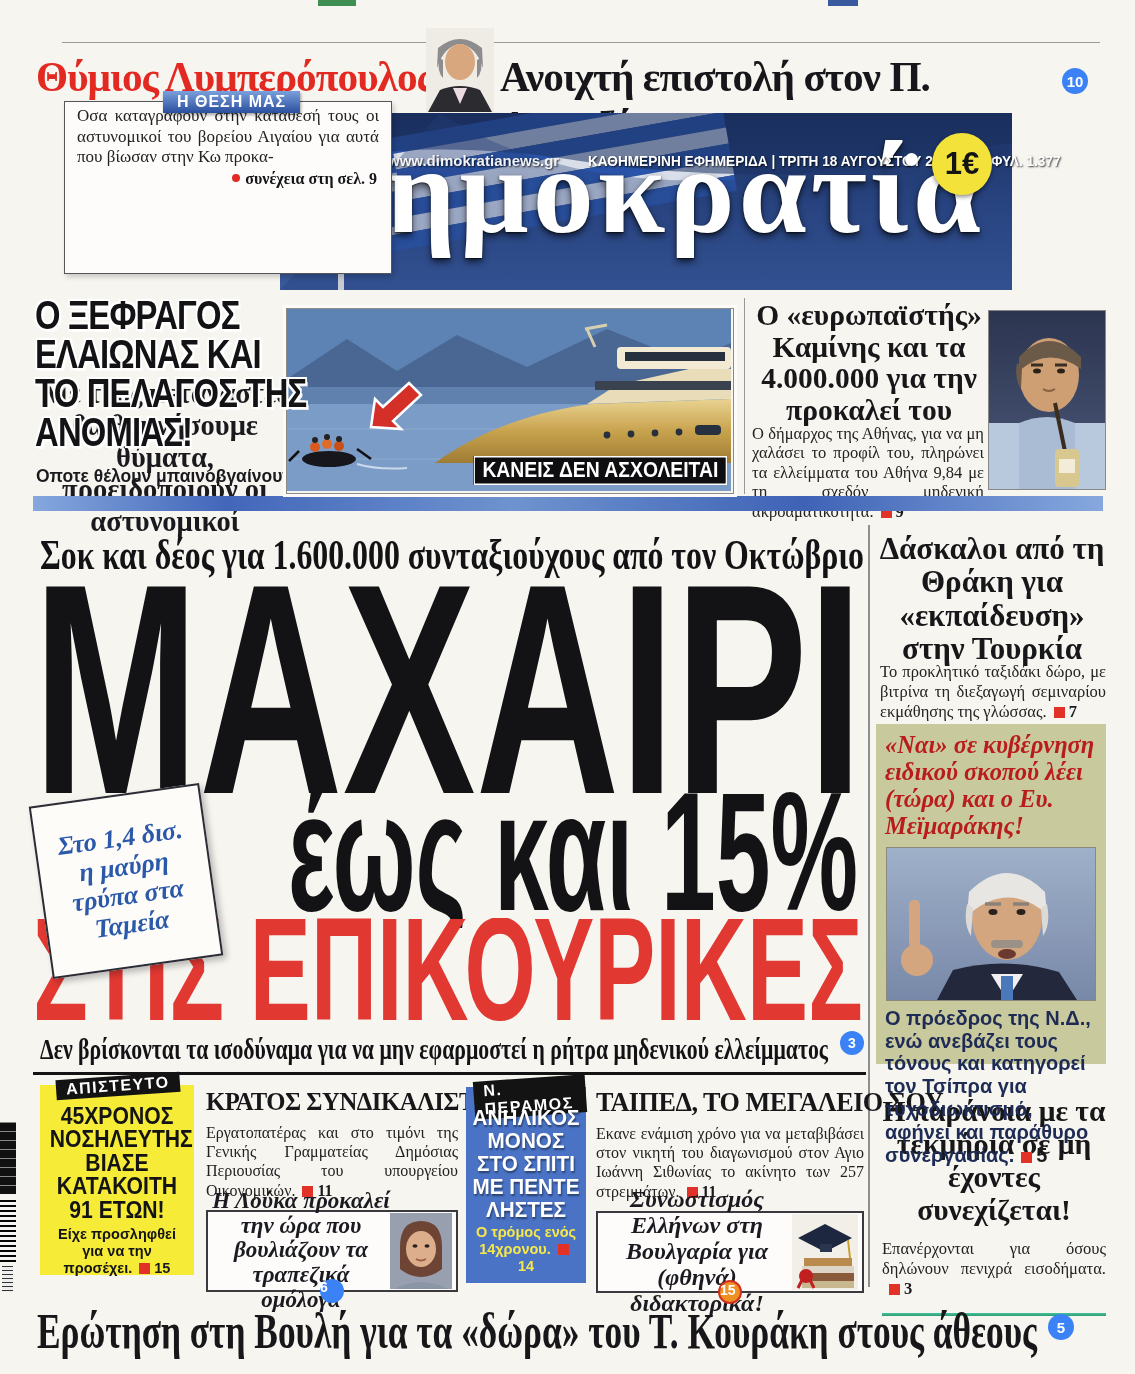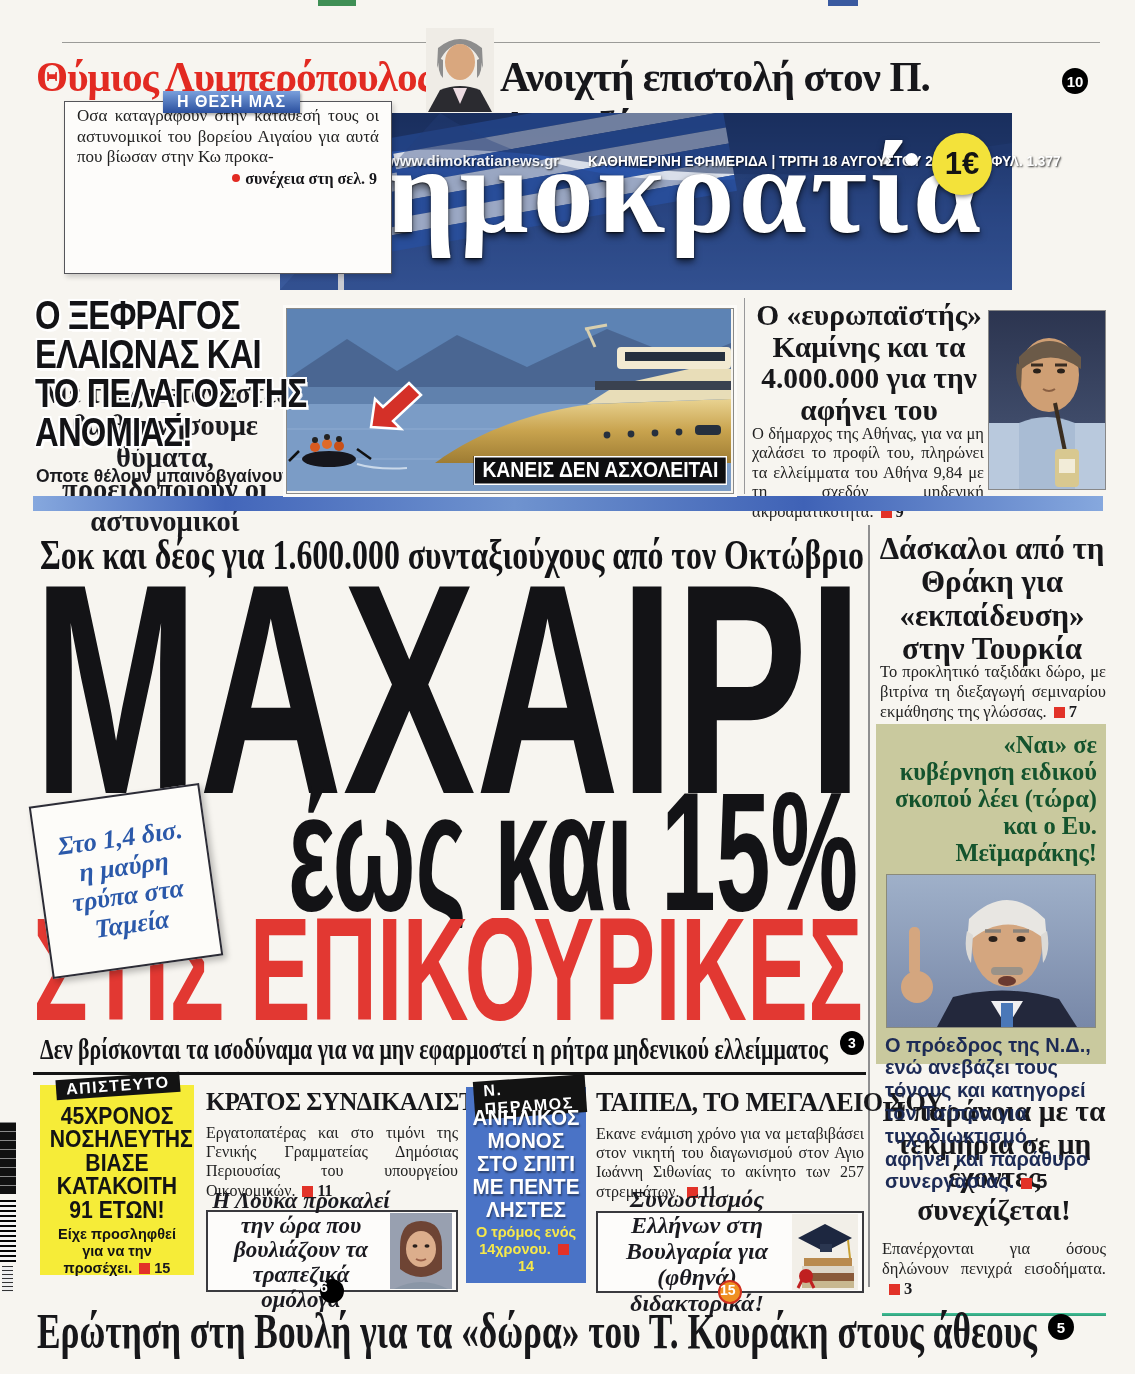--- a/index.html
+++ b/index.html
@@ -9,21 +9,21 @@
   .serif{font-family:"Liberation Serif","DejaVu Serif",serif;}
   .sans{font-family:"Liberation Sans","DejaVu Sans",sans-serif;}
 
   
   .top-rule{left:62px;top:42px;width:1038px;height:1px;background:#9b9b98;}
   .banner-author{left:36px;top:52px;font-weight:bold;font-size:43px;color:#e22a22;
     font-family:"Liberation Serif","DejaVu Serif",serif;letter-spacing:-1px;transform:scaleX(.96);transform-origin:left;}
   .banner-headline{left:500px;top:52px;font-weight:bold;font-size:43px;color:#17171b;
     font-family:"Liberation Serif","DejaVu Serif",serif;letter-spacing:-1px;transform:scaleX(.96);transform-origin:left;}
   .badge{display:inline-flex;align-items:center;justify-content:center;border-radius:50%;
-    background:#000000;color:#fff;font-weight:bold;font-family:"Liberation Sans",sans-serif;}
+    background:#3b82f6;color:#fff;font-weight:bold;font-family:"Liberation Sans",sans-serif;}
   .badge-26{width:26px;height:26px;font-size:15px;}
   .badge-24{width:24px;height:24px;font-size:14px;}
 
   
   .flag-wrap{left:280px;top:113px;width:732px;height:177px;}
   .masthead-title{left:292px;top:130px;width:720px;text-align:center;color:#fff;
     font-family:"Liberation Serif","DejaVu Serif",serif;font-weight:bold;font-size:122px;line-height:1;
     letter-spacing:4px;text-shadow:0 4px 7px rgba(0,0,0,.6),0 1px 2px rgba(0,0,0,.7);z-index:3;}
   .site-url{left:388px;top:152px;color:#f2f4f8;font-weight:bold;font-size:15px;
     text-shadow:1px 1px 2px rgba(0,0,0,.8);z-index:4;}
@@ -70,21 +70,21 @@
   .note-text{width:140px;text-align:center;font-weight:bold;font-style:italic;font-size:26px;line-height:1.12;color:#2b59aa;}
   .eos{left:288px;top:770px;}
   .epik{left:33px;top:918px;}
   .lead-deck{left:38px;top:1028px;white-space:nowrap;}
   .black-rule{left:33px;top:1072px;width:833px;height:3px;background:#141414;}
 
   
   .teach-head{left:878px;top:532px;width:228px;text-align:center;font-weight:bold;font-size:31px;line-height:1.08;color:#17171a;}
   .teach-body{left:880px;top:662px;width:226px;font-size:16.5px;line-height:1.2;text-align:justify;color:#222;}
   .green-box{left:876px;top:724px;width:230px;height:340px;background:#c9c99e;padding:8px 9px;box-sizing:border-box;z-index:2;}
-  .meim-head{text-align:right;font-weight:bold;font-size:24.5px;line-height:1.1;color:#14532d;}
+  .meim-head{text-align:left;font-weight:bold;font-style:italic;font-size:24.5px;line-height:1.1;color:#b91c1c;}
   .meim-photo{display:block;margin:7px auto 6px;border:1px solid #8a8a7a;}
   .meim-caption{font-weight:bold;font-size:20px;line-height:1.14;color:#1d2b55;}
 
   
   .yellow-box{left:40px;top:1085px;width:154px;height:190px;background:#f6ec38;z-index:2;}
   .tilt-label{position:absolute;top:-9px;left:16px;background:#131313;color:#fff;font-weight:bold;font-size:16px;
     padding:1px 10px;letter-spacing:1.5px;transform:rotate(-4deg);}
   .yellow-head{margin:20px 4px 4px;text-align:center;font-weight:bold;font-size:23px;line-height:1.02;
     transform:scaleX(.92);color:#141414;}
   .yellow-cap{margin:2px 8px;text-align:center;font-weight:bold;font-size:14.5px;line-height:1.15;color:#141414;}
@@ -229,21 +229,21 @@
       <line x1="70" y1="140" x2="84" y2="150" stroke="#111" stroke-width="2.5"></line>
       <path d="M70,155 q20,6 50,4" stroke="#dfe8f2" stroke-width="2" fill="none" opacity=".8"></path>
       <g>
         <path d="M122,74 L134,86 L106,112 L114,120 L84,118 L88,90 L96,98 Z" fill="#d43028" stroke="#fff" stroke-width="2.5"></path>
       </g>
     </svg>
     <div class="yacht-caption sans">ΚΑΝΕΙΣ ΔΕΝ ΑΣΧΟΛΕΙΤΑΙ</div>
   </div>
 
   <div class="abs v-rule-1"></div>
-  <div class="abs kam-head serif">Ο «ευρωπαϊστής» Καμίνης και τα 4.000.000 για την αφήνει του</div>
+  <div class="abs kam-head serif">Ο «ευρωπαϊστής» Καμίνης και τα 4.000.000 για την προκαλεί του</div>
   <div class="abs kam-body serif">
     <span>Ο δήμαρχος της Αθήνας, για να μη χαλάσει το προφίλ του, πληρώνει τα ελλείμματα του Αθήνα 9,84 με τη σχεδόν μηδενική ακροαματικότητα.</span><span class="sq"></span><b class="pg">9</b>
   </div>
   <svg class="abs kam-photo" viewBox="0 0 116 178" preserveAspectRatio="none">
     <defs>
         <linearGradient id="kbg" x1="0" y1="0" x2="0" y2="1">
       <stop offset="0" stop-color="#2c3550"></stop>
           <stop offset="1" stop-color="#4a5878"></stop>
         </linearGradient>
       </defs>

